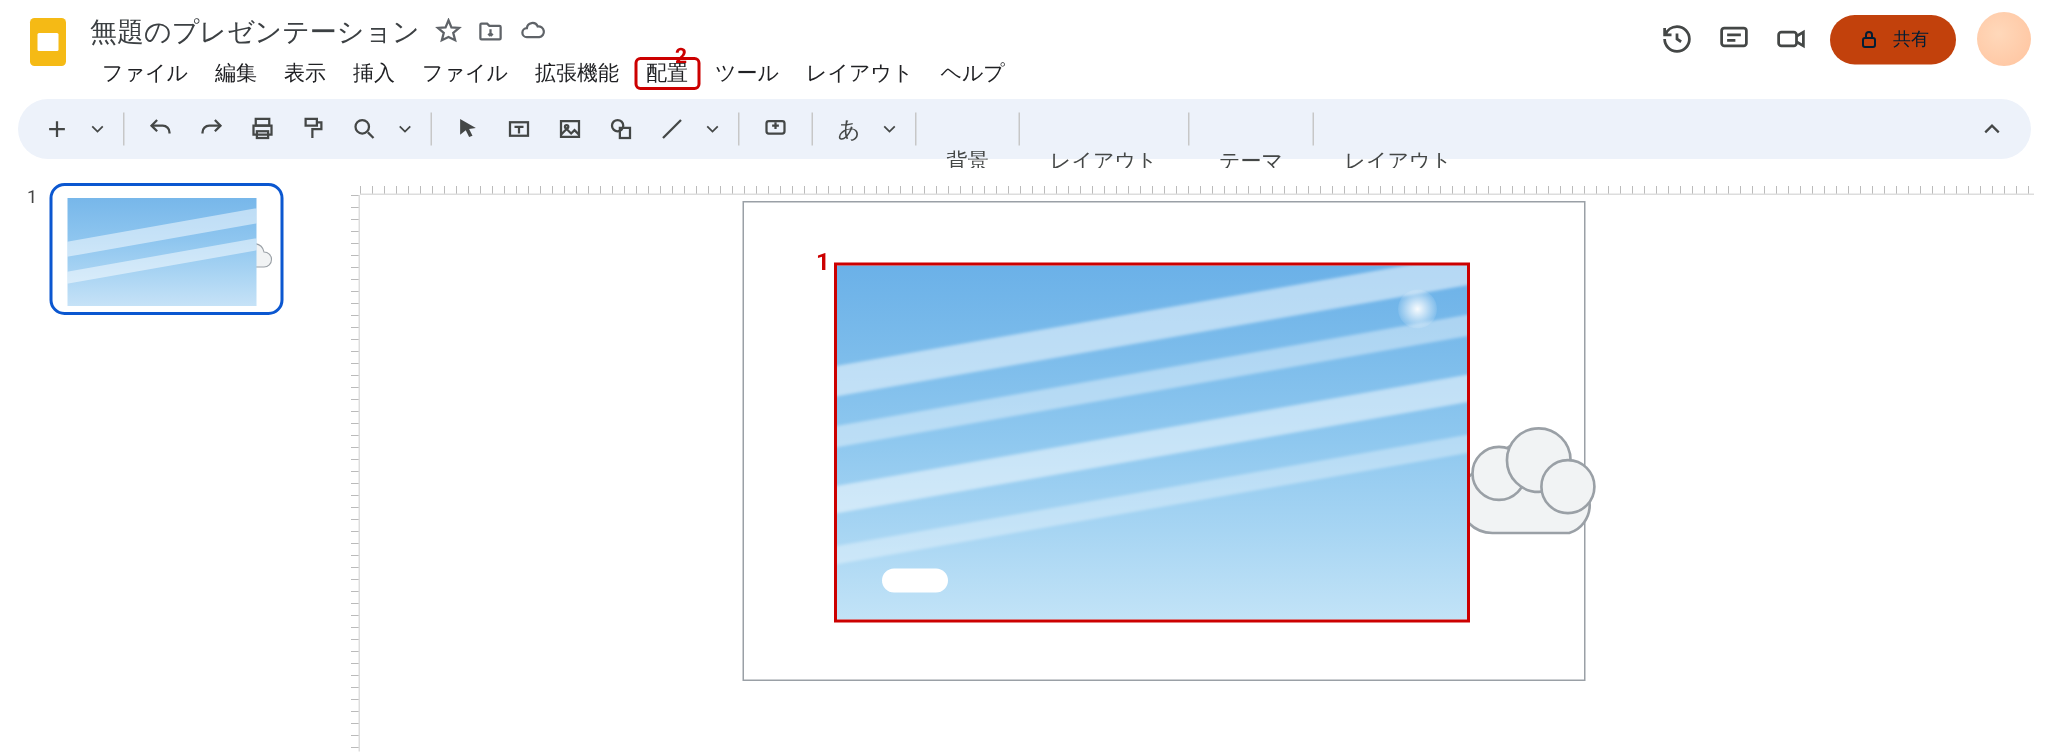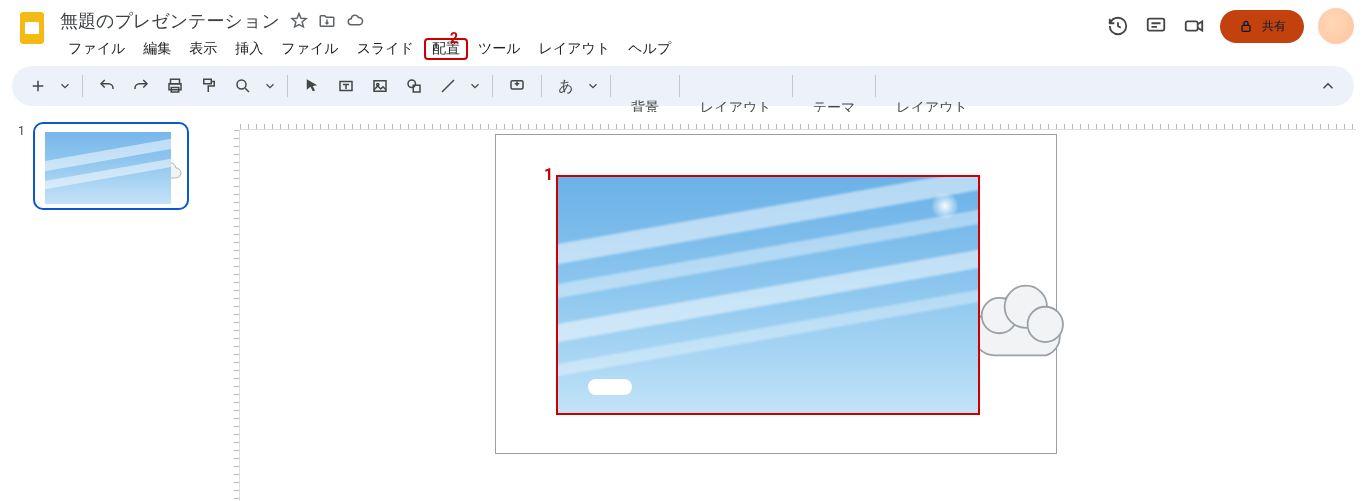--- a/index.html
+++ b/index.html
@@ -209,21 +209,21 @@
             <path d="M7 17a4 4 0 010-8 5 5 0 019.6-1.5A4 4 0 1118 17H7z"></path>
           </svg>
       </span>
     </div>
     <div class="menu-row">
       <span class="menu-item">ファイル</span>
       <span class="menu-item">編集</span>
       <span class="menu-item">表示</span>
       <span class="menu-item">挿入</span>
       <span class="menu-item">ファイル</span>
-      <span class="menu-item">スライド</span>
+      <span class="menu-item">拡張機能</span>
       <span class="annotation-2">2</span>
       <span class="menu-item highlight">配置</span>
       <span class="menu-item">ツール</span>
       <span class="menu-item">レイアウト</span>
       <span class="menu-item">ヘルプ</span>
     </div>
   </div>
 
   <div class="header-right">
     <span class="hr-icon">

